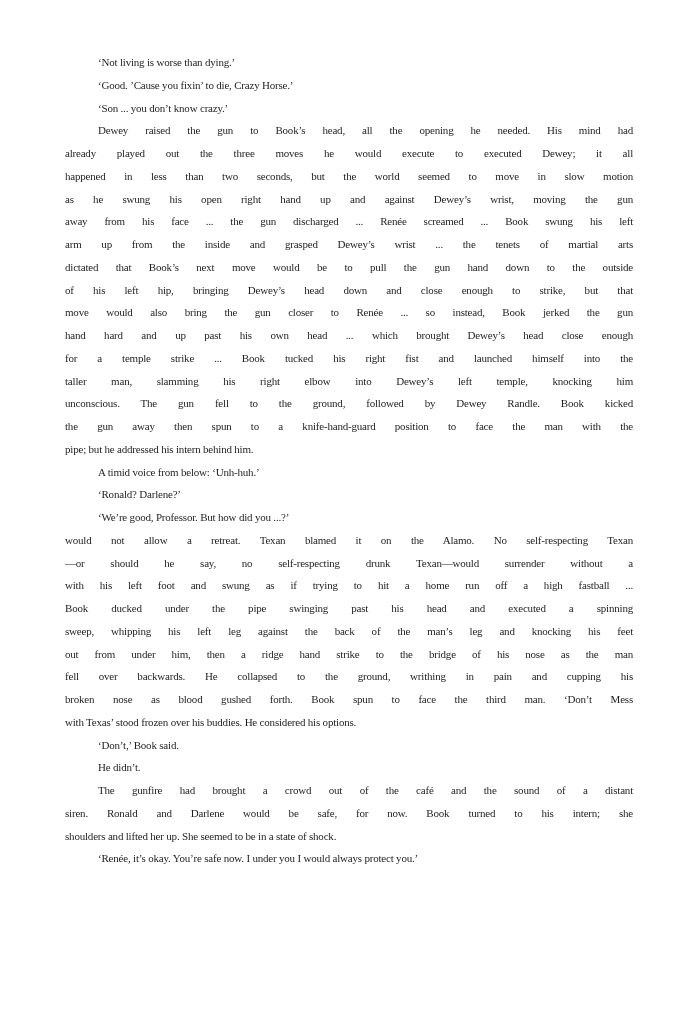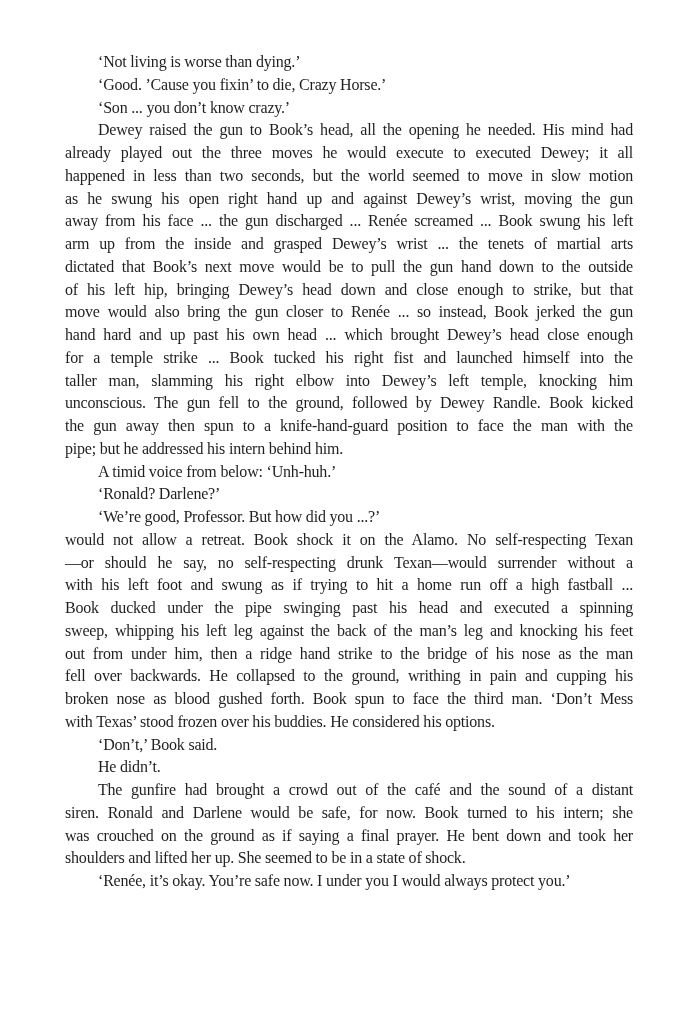--- a/index.html
+++ b/index.html
@@ -14,21 +14,21 @@
     background: #ffffff;
     overflow: hidden;
     font-family: "Liberation Serif", serif;
   }
   .text-block {
     position: absolute;
     left: 65px;
     top: 51px;
     width: 568px;
     color: #1f1f1f;
-    font-size: 16px;
+    font-size: 11px;
     line-height: 22.75px;
     letter-spacing: -0.2px;
   }
   .para {
     margin: 0;
     padding: 0;
   }
   .line {
     text-align: justify;
     -moz-text-align-last: justify;
@@ -76,39 +76,38 @@
       <div class="para">
         <div class="line first last">A timid voice from below: ‘Unh-huh.’</div>
       </div>
       <div class="para">
         <div class="line first last">‘Ronald? Darlene?’</div>
       </div>
       <div class="para">
         <div class="line first last">‘We’re good, Professor. But how did you ...?’</div>
       </div>
       <div class="para">
-        <div class="line">would not allow a retreat. Book shock it on the Alamo. No self-respecting Texan</div>
+        <div class="line">would not allow a retreat. Texan blamed it on the Alamo. No self-respecting Texan</div>
         <div class="line">—or should he say, no self-respecting drunk Texan—would surrender without a</div>
         <div class="line">with his left foot and swung as if trying to hit a home run off a high fastball ...</div>
         <div class="line">Book ducked under the pipe swinging past his head and executed a spinning</div>
         <div class="line">sweep, whipping his left leg against the back of the man’s leg and knocking his feet</div>
         <div class="line">out from under him, then a ridge hand strike to the bridge of his nose as the man</div>
         <div class="line">fell over backwards. He collapsed to the ground, writhing in pain and cupping his</div>
         <div class="line">broken nose as blood gushed forth. Book spun to face the third man. ‘Don’t Mess</div>
         <div class="line last">with Texas’ stood frozen over his buddies. He considered his options.</div>
       </div>
       <div class="para">
         <div class="line first last">‘Don’t,’ Book said.</div>
       </div>
       <div class="para">
         <div class="line first last">He didn’t.</div>
       </div>
       <div class="para">
         <div class="line first">The gunfire had brought a crowd out of the café and the sound of a distant</div>
         <div class="line">siren. Ronald and Darlene would be safe, for now. Book turned to his intern; she</div>
-        <div class="line">was crouched on the ground as if saying a final prayer. He bent down and took her</div>
         <div class="line last">shoulders and lifted her up. She seemed to be in a state of shock.</div>
       </div>
       <div class="para">
         <div class="line first last">‘Renée, it’s okay. You’re safe now. I under you I would always protect you.’</div>
       </div>
     </div>
 </div>
 
 </body></html>

